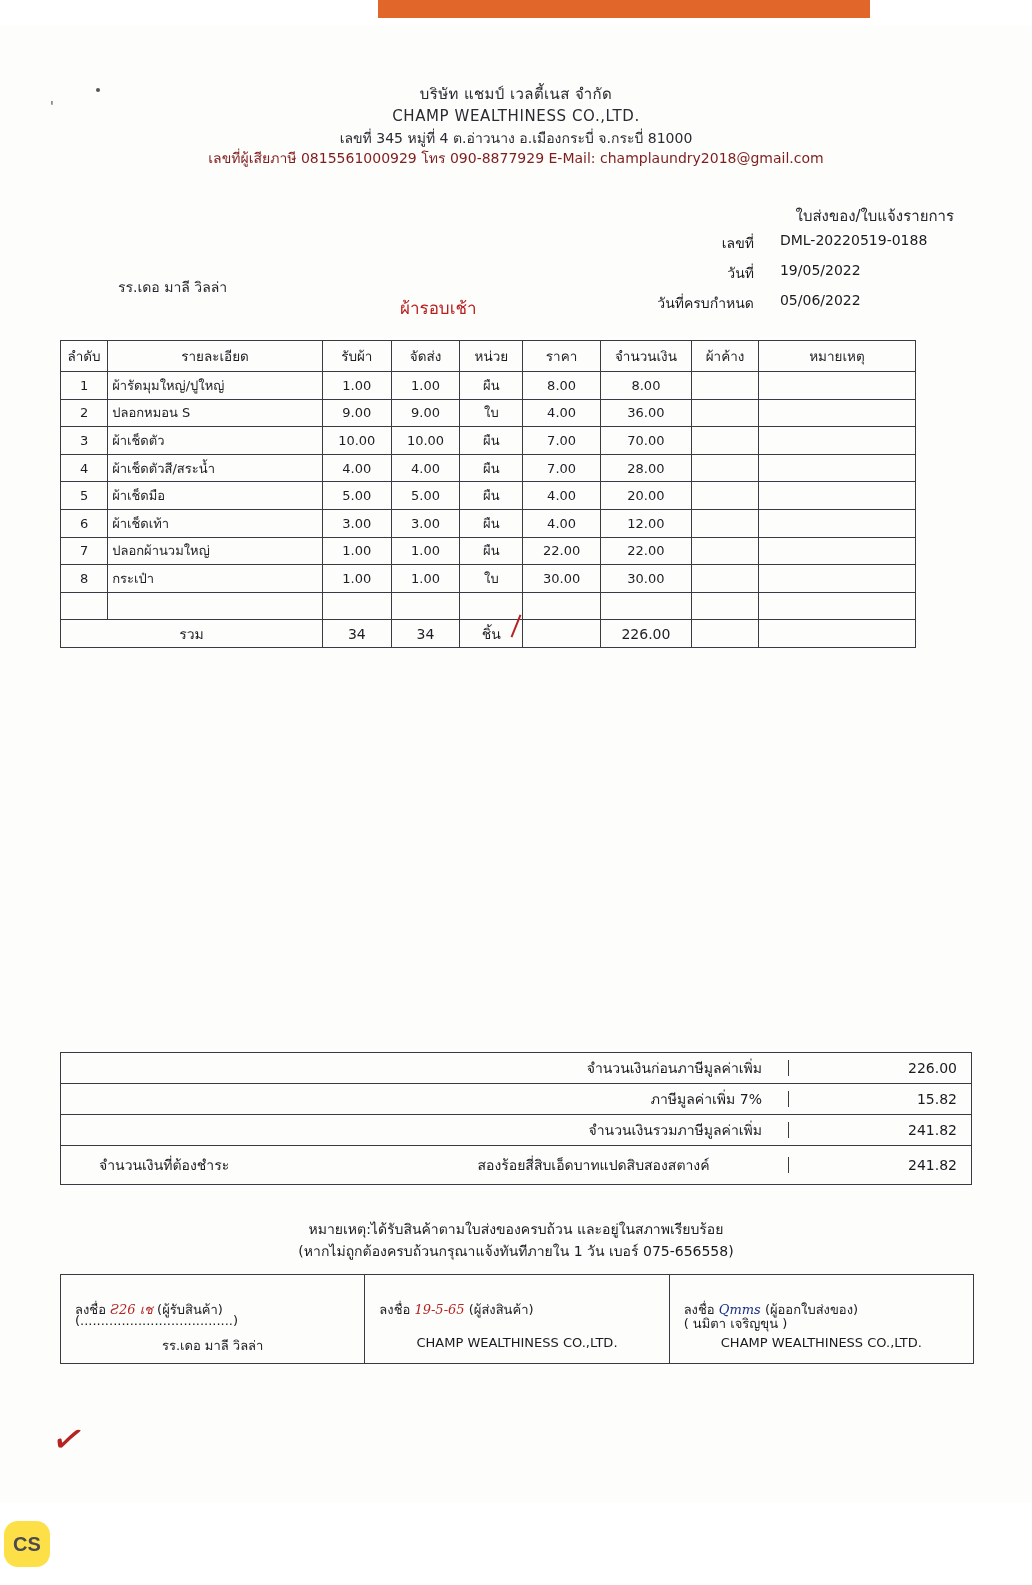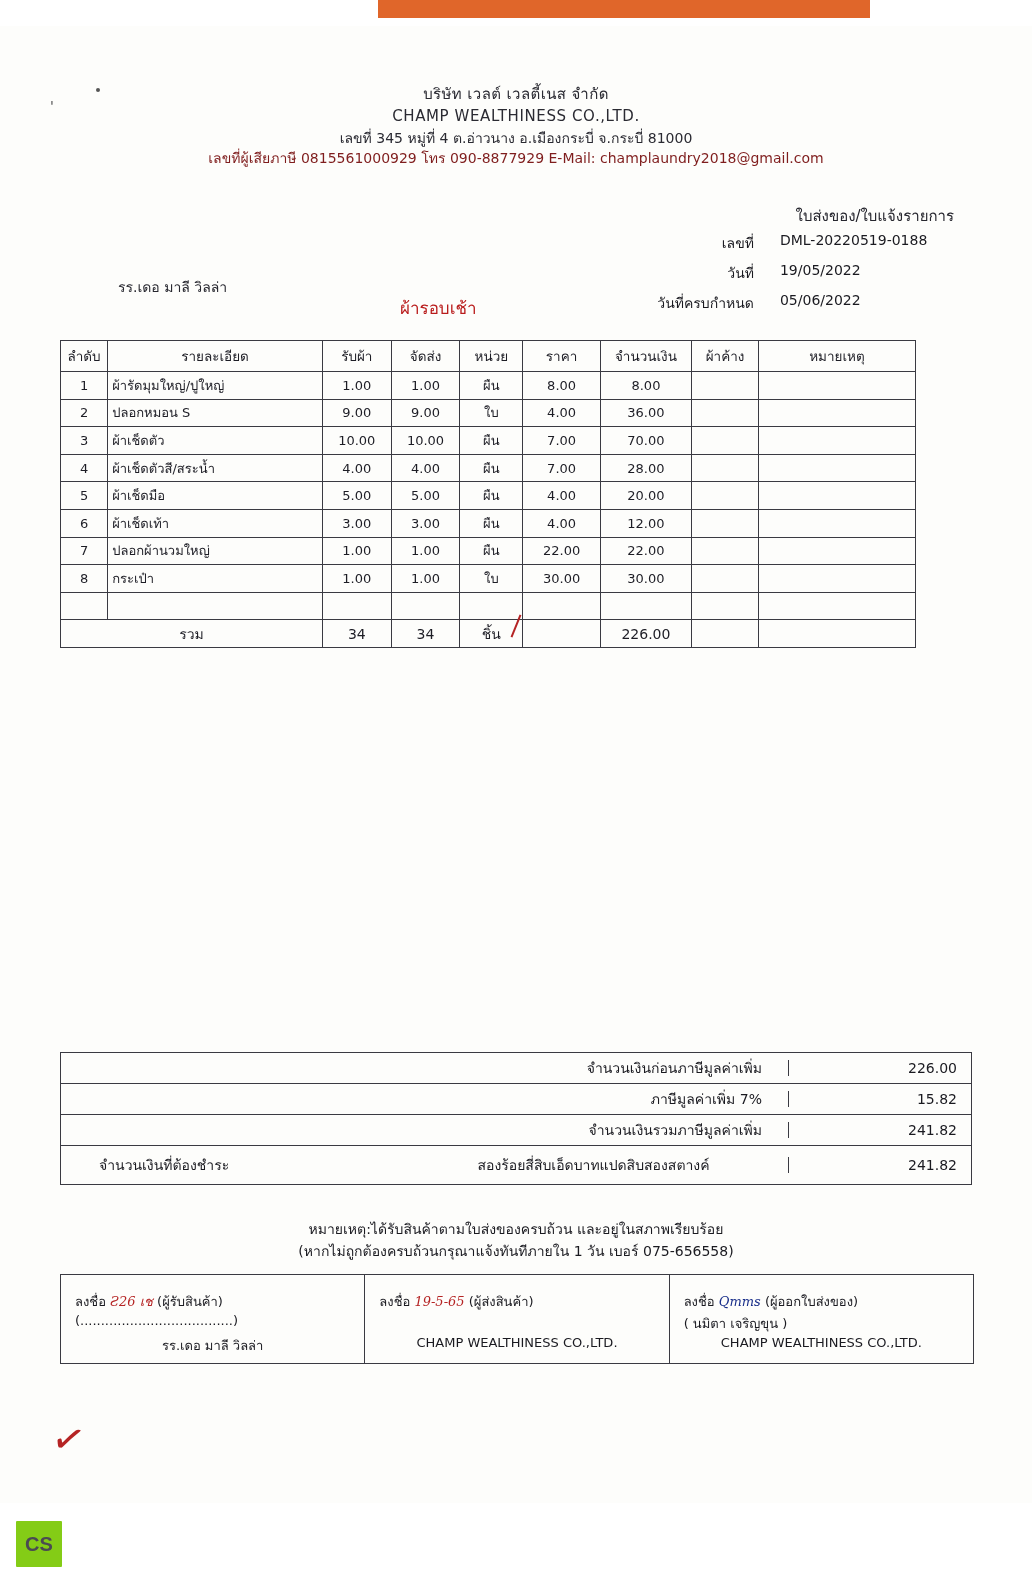--- a/index.html
+++ b/index.html
@@ -104,21 +104,21 @@
     position:absolute;left:0;top:1192px;width:1032px;text-align:center;font-size:14px;line-height:1.6;
   }
 
   
   .sigs{
     position:absolute;left:60px;top:1248px;width:912px;height:88px;
     display:flex;border:1px solid #3a3a42;
   }
   .sigbox{flex:1;border-right:1px solid #3a3a42;position:relative;font-size:13px;}
   .sigbox:last-child{border-right:none;}
-  .sigbox .line1{position:absolute;left:14px;top:16px;white-space:nowrap;}
+  .sigbox .line1{position:absolute;left:14px;top:24px;white-space:nowrap;}
   .sigbox .line2{position:absolute;left:14px;top:38px;white-space:nowrap;}
   .sigbox .line3{position:absolute;left:0;top:60px;width:100%;text-align:center;white-space:nowrap;}
   .hand{
     font-family:"DejaVu Serif","Liberation Serif",serif;
     font-style:italic;color:#1a2f8a;
   }
   .hand-red{
     font-family:"DejaVu Serif","Liberation Serif",serif;
     font-style:italic;color:#b52424;
   }
@@ -138,21 +138,21 @@
   .dot-top{
     position:absolute;left:96px;top:62px;width:4px;height:4px;border-radius:50%;background:#555;
   }
 
   
   .footer{
     position:absolute;left:0;top:1503px;width:1032px;height:82px;background:#ffffff;
     display:flex;align-items:center;
   }
   .cs-badge{
-    margin-left:16px;width:46px;height:46px;border-radius:1px;background:#84cc16;
+    margin-left:4px;width:46px;height:46px;border-radius:14px;background:#fde047;
     display:flex;align-items:center;justify-content:center;
     font-size:20px;font-weight:bold;color:#4a4a52;
     font-family:"Liberation Sans",sans-serif;
   }
   .cs-text{
     margin-left:16px;font-size:30px;color:#6f6f78;
     font-family:"Liberation Sans",sans-serif;
   }
 </style>
 </head>
@@ -161,21 +161,21 @@
 <div class="scan-top">
   <div class="orange"></div>
 </div>
 
 <div class="page">
 
   <span class="tick-top">'</span>
   <span class="dot-top"></span>
 
   <div class="hdr">
-    <div class="l1">บริษัท เวลต์ เวลตี้เนส จำกัด</div>
+    <div class="l1">บริษัท แชมป์ เวลตี้เนส จำกัด</div>
     <div class="l2">CHAMP WEALTHINESS CO.,LTD.</div>
     <div class="l3">เลขที่ 345 หมู่ที่ 4 ต.อ่าวนาง อ.เมืองกระบี่ จ.กระบี่ 81000</div>
     <div class="l4">เลขที่ผู้เสียภาษี 0815561000929 โทร 090-8877929 E-Mail: champlaundry2018@gmail.com</div>
   </div>
 
   <div class="doc-type">ใบส่งของ/ใบแจ้งรายการ</div>
 
   <div class="meta">
     <div class="row">
       <div class="lbl">เลขที่</div>

